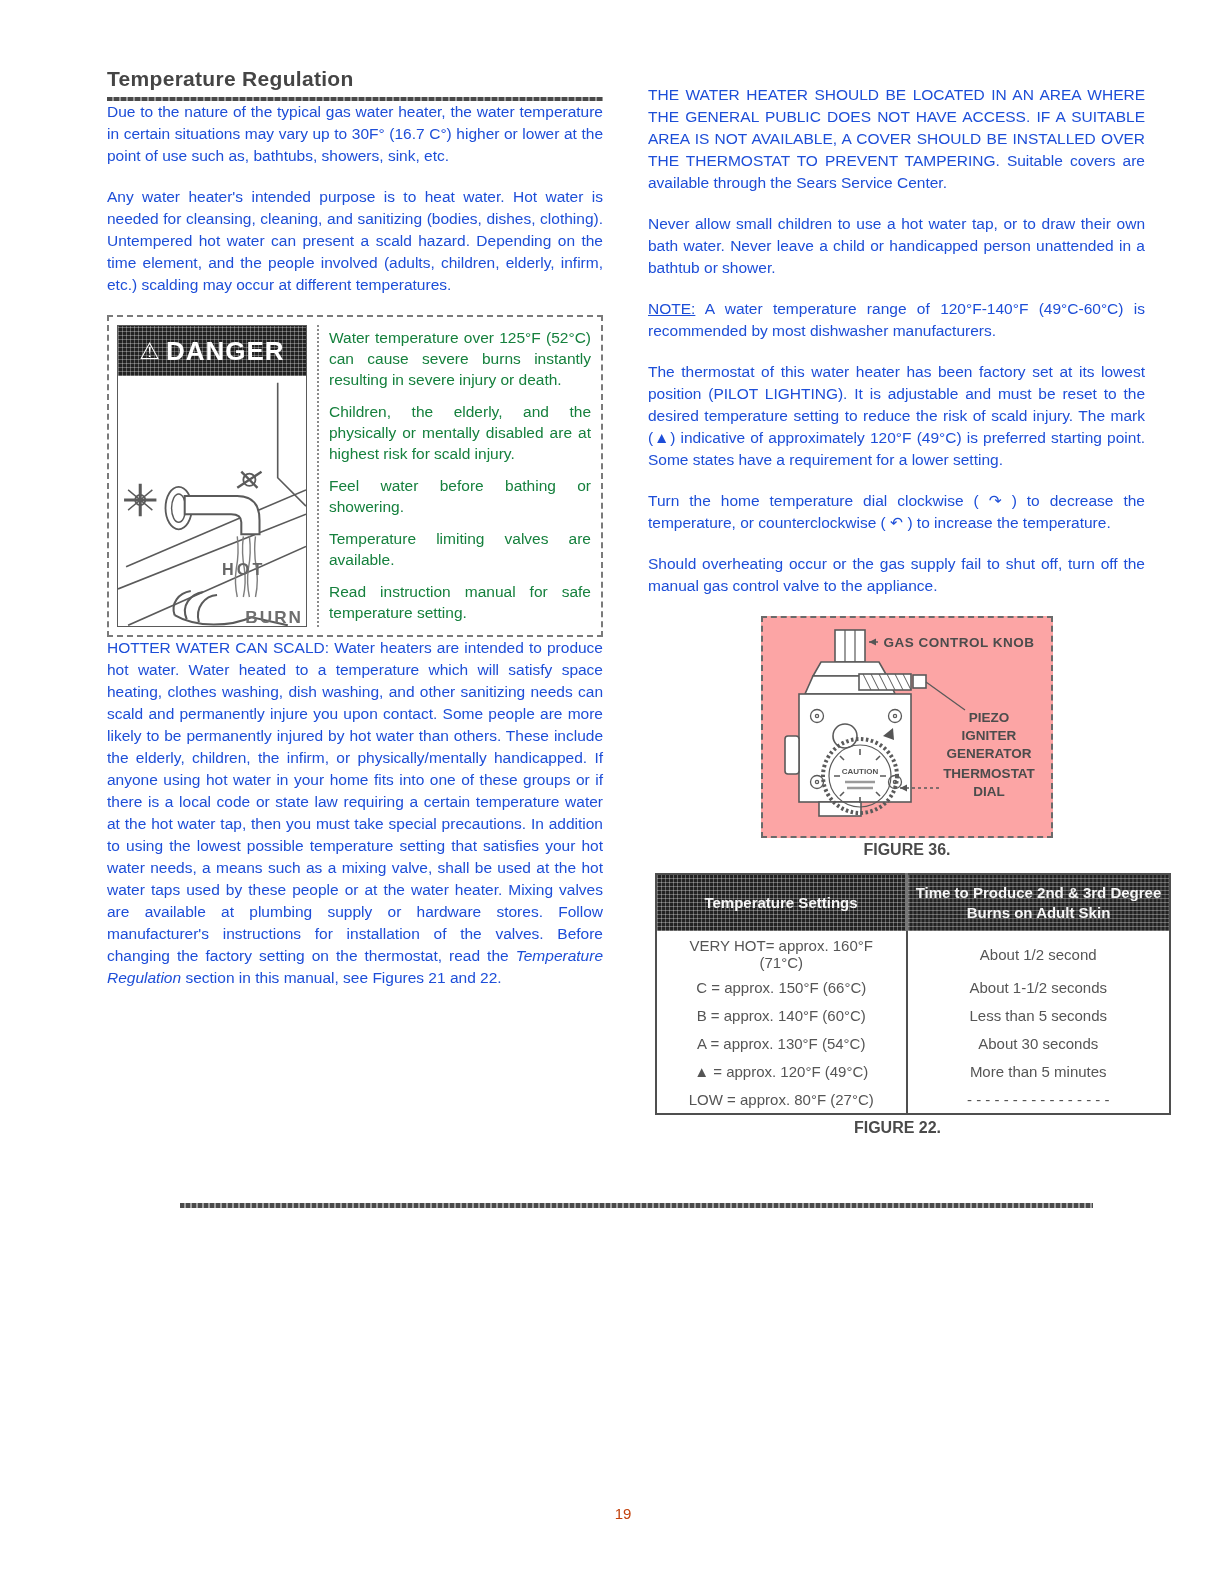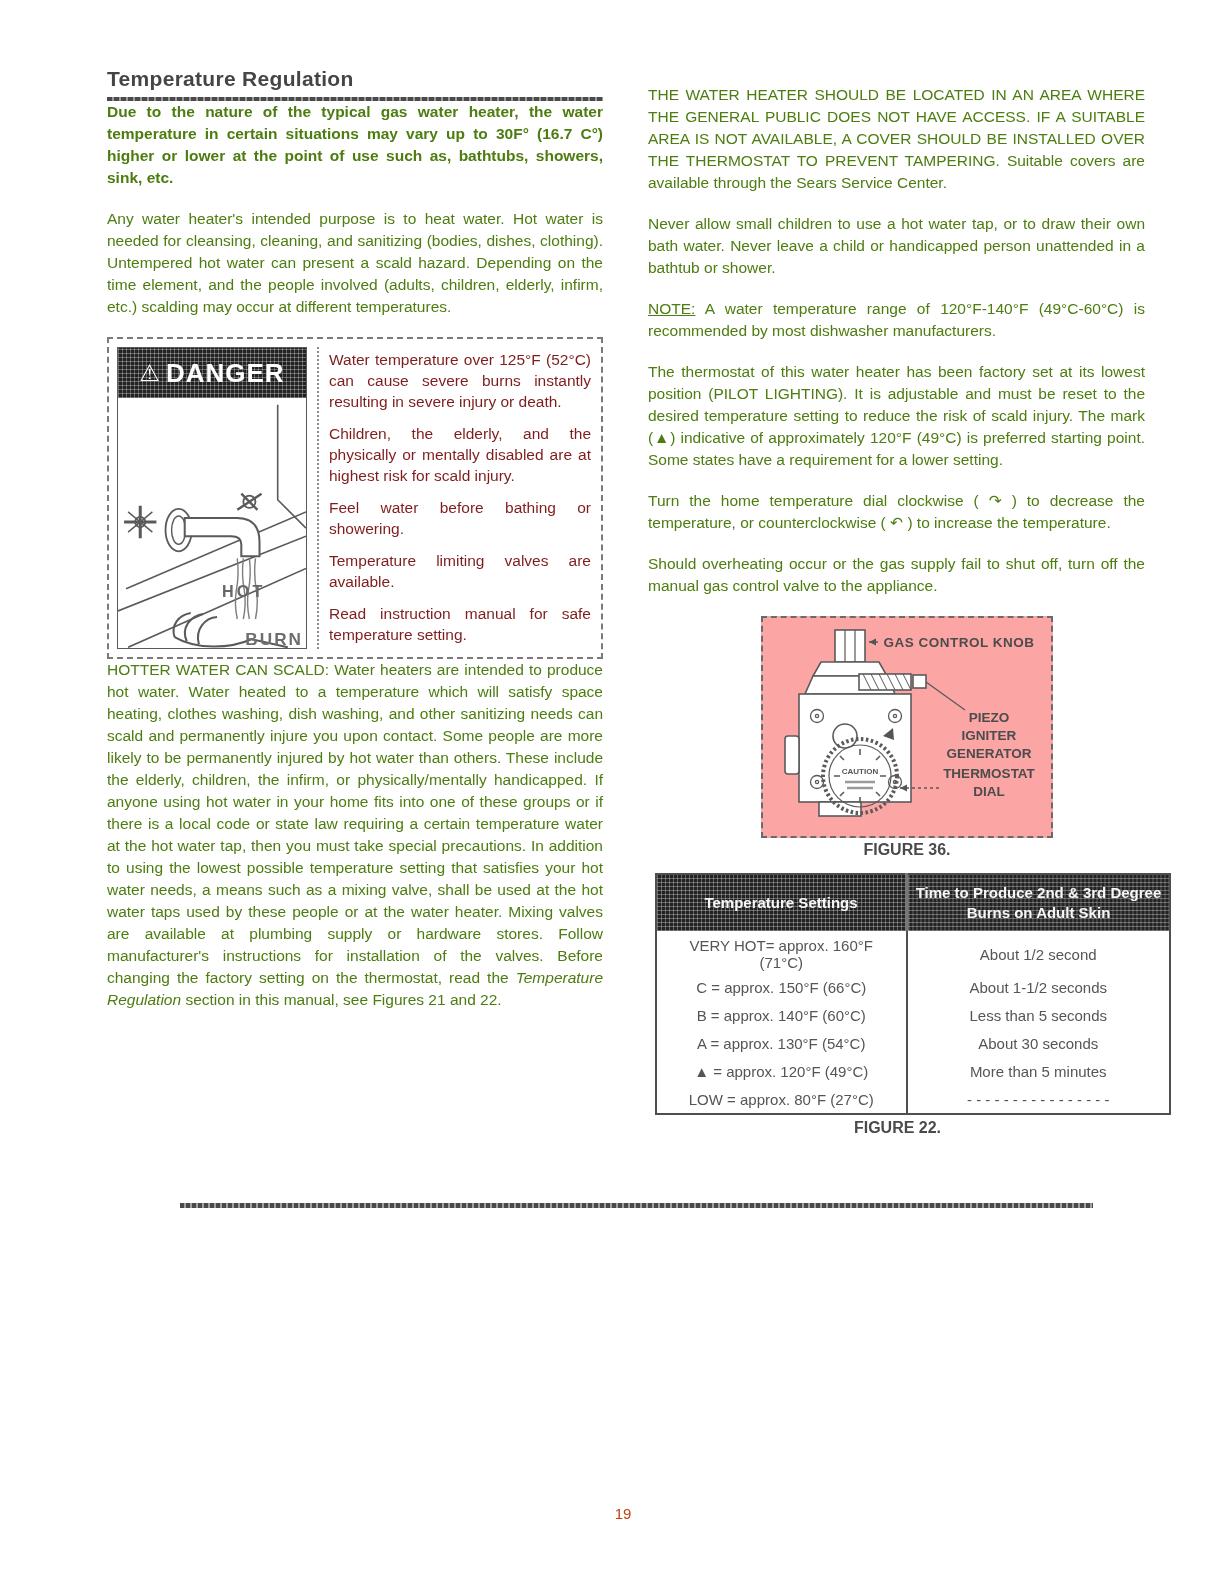--- a/index.html
+++ b/index.html
@@ -14,23 +14,23 @@
   h1.doc-title{
     margin:0;padding-top:4px;font-size:21px;line-height:26px;
     font-weight:bold;color:#454545;letter-spacing:.3px;
   }
   .title-rule{
     height:4px;margin-top:5px;
     background:repeating-linear-gradient(90deg,#4a4a4a 0 5px,#9a9a9a 5px 7px);
   }
   p.body-p{
     margin:0 0 19px 0;font-size:15.5px;line-height:22px;text-align:justify;
-    color:#4d7c0f;
-  }
-  .p-first{margin-top:15px;font-weight:bold;}
+    color:#1d4ed8;
+  }
+  .p-first{margin-top:15px;}
   .p3{margin-top:40px;}
   .italic{font-style:italic;}
   .note-label{text-decoration:underline;}
 
   
   .danger-box{
     box-sizing:border-box;height:322px;margin:0;
     border:2px dashed #7a7a7a;padding:8px;display:flex;gap:10px;
   }
   .danger-illus{
@@ -46,21 +46,21 @@
   .danger-header{
     height:50px;display:flex;align-items:center;justify-content:center;gap:5px;
     color:#ffffff;font-weight:bold;font-size:26px;letter-spacing:1px;
   }
   .danger-header .warn-glyph{font-size:23px;font-weight:normal;line-height:1;}
   .danger-art{flex:1;overflow:hidden;}
   .danger-text{
     flex:1;border-left:2px dotted #8a8a8a;padding:2px 2px 0 10px;
   }
   .danger-text p{
-    margin:0 0 11px 0;font-size:15.5px;line-height:21px;text-align:justify;color:#7f1d1d;
+    margin:0 0 11px 0;font-size:15.5px;line-height:21px;text-align:justify;color:#15803d;
   }
 
   
   .fig21{
     box-sizing:border-box;width:292px;height:222px;margin:0 0 0 113px;
     border:2px dashed #6a6a6a;background:#fca5a5;
   }
   .fig-caption{
     width:292px;margin:3px 0 14px 113px;text-align:center;
     font-size:16px;font-weight:bold;color:#4a4a4a;

